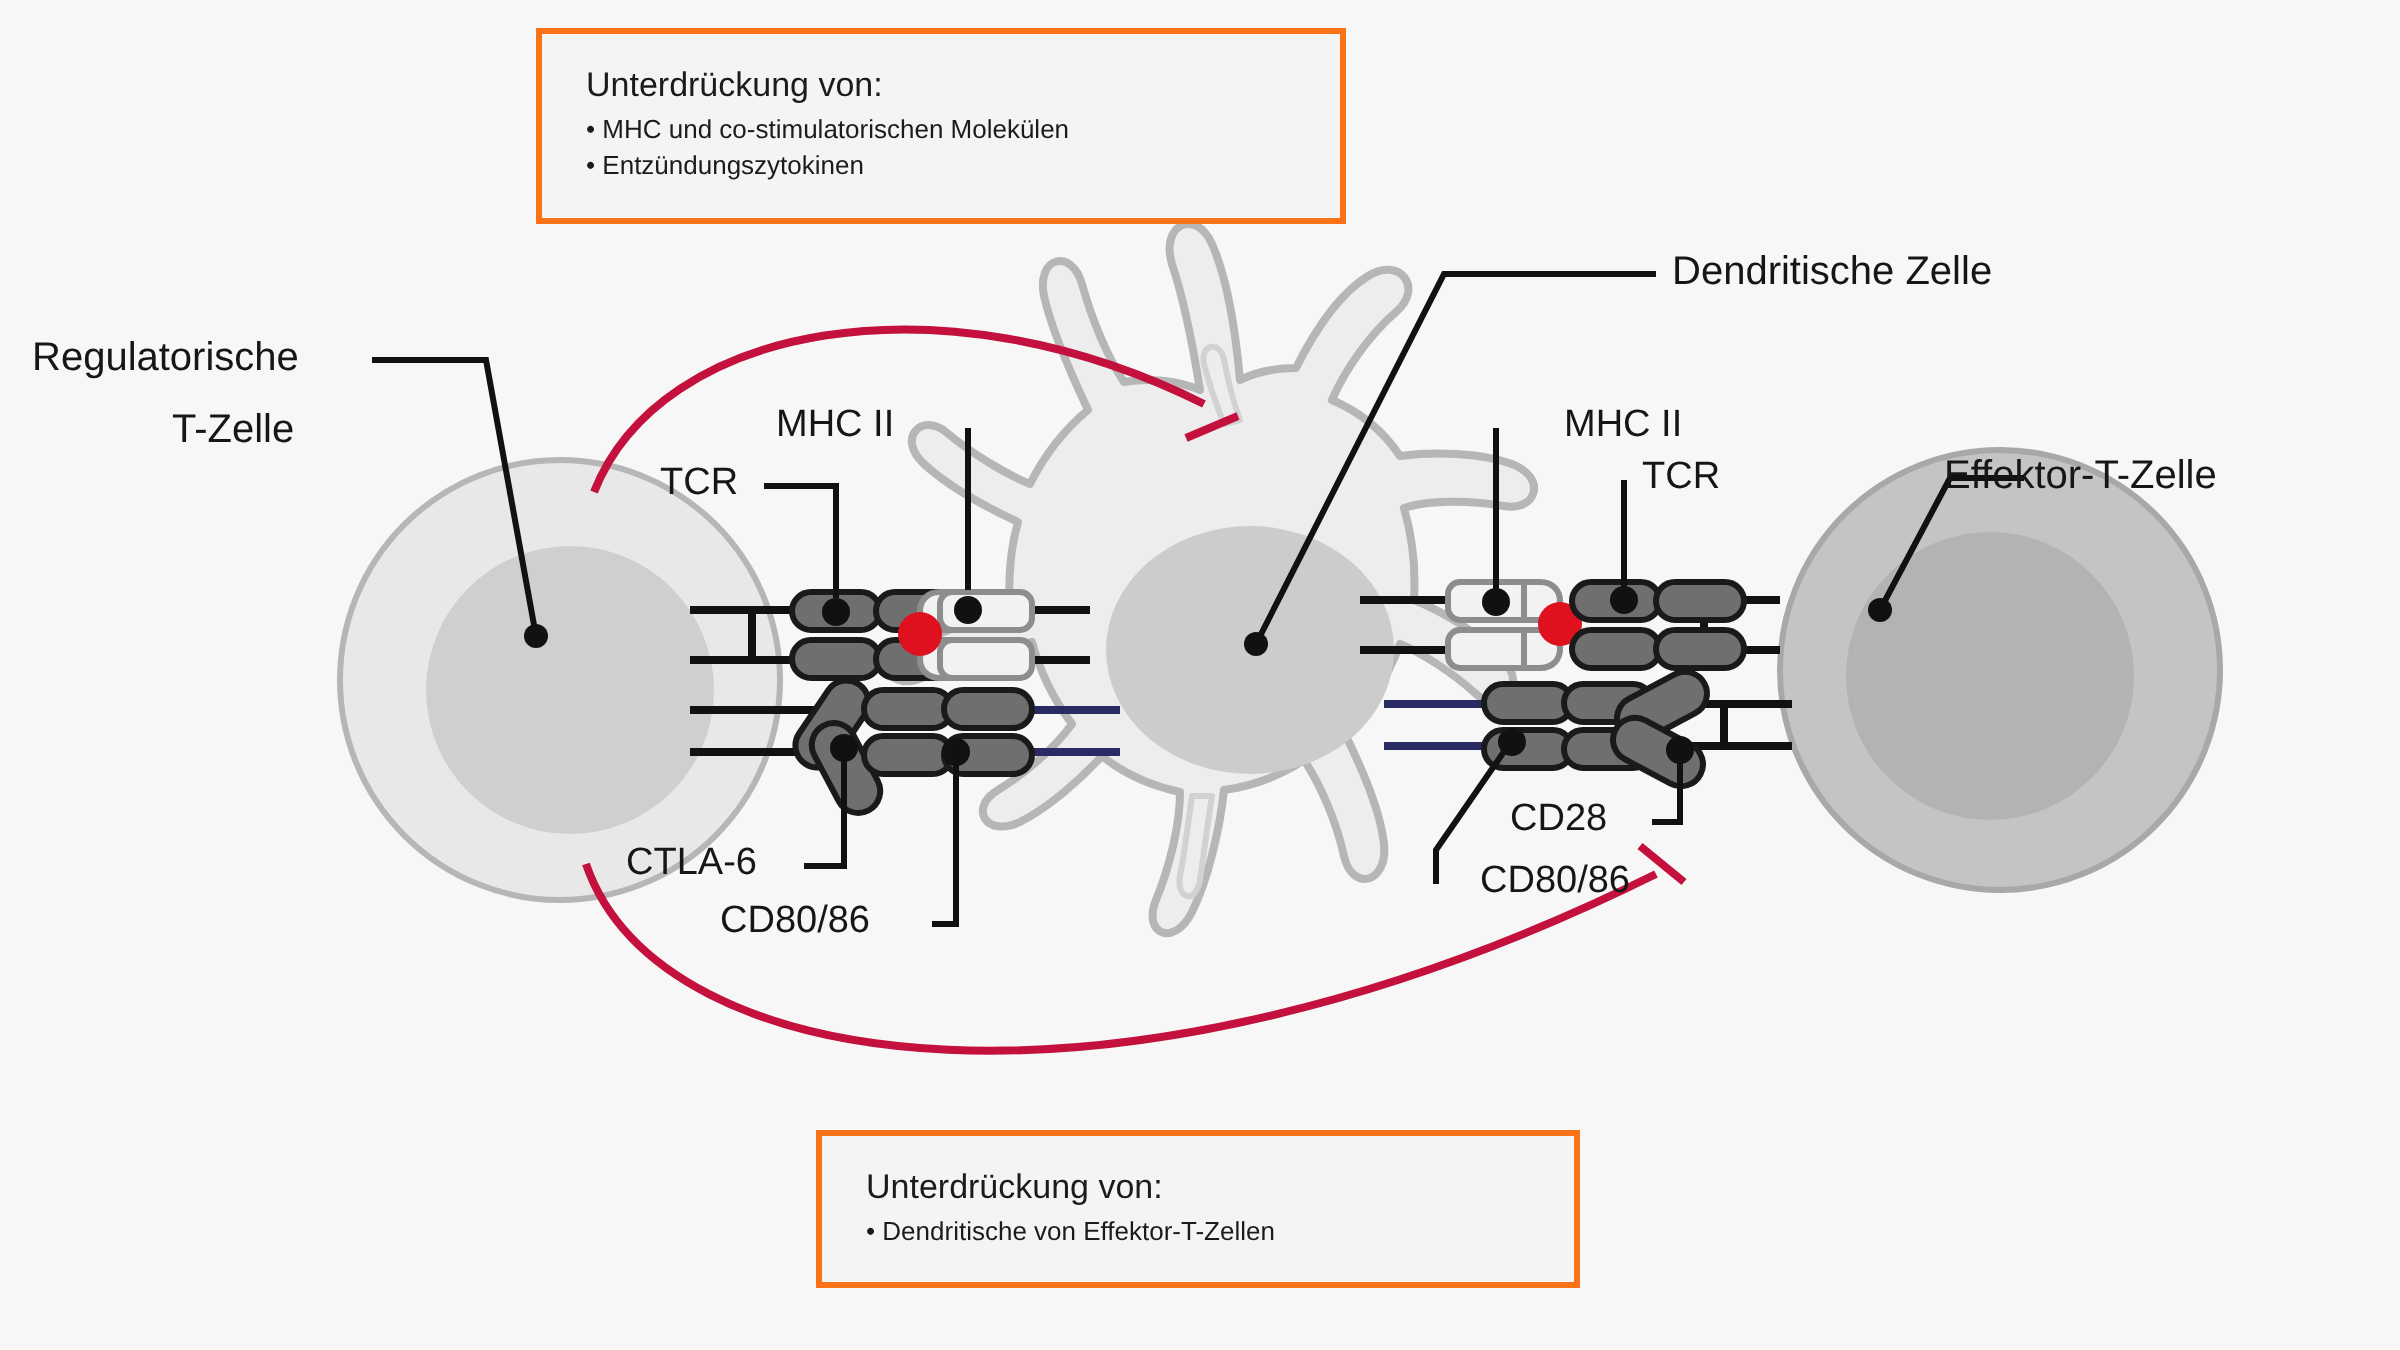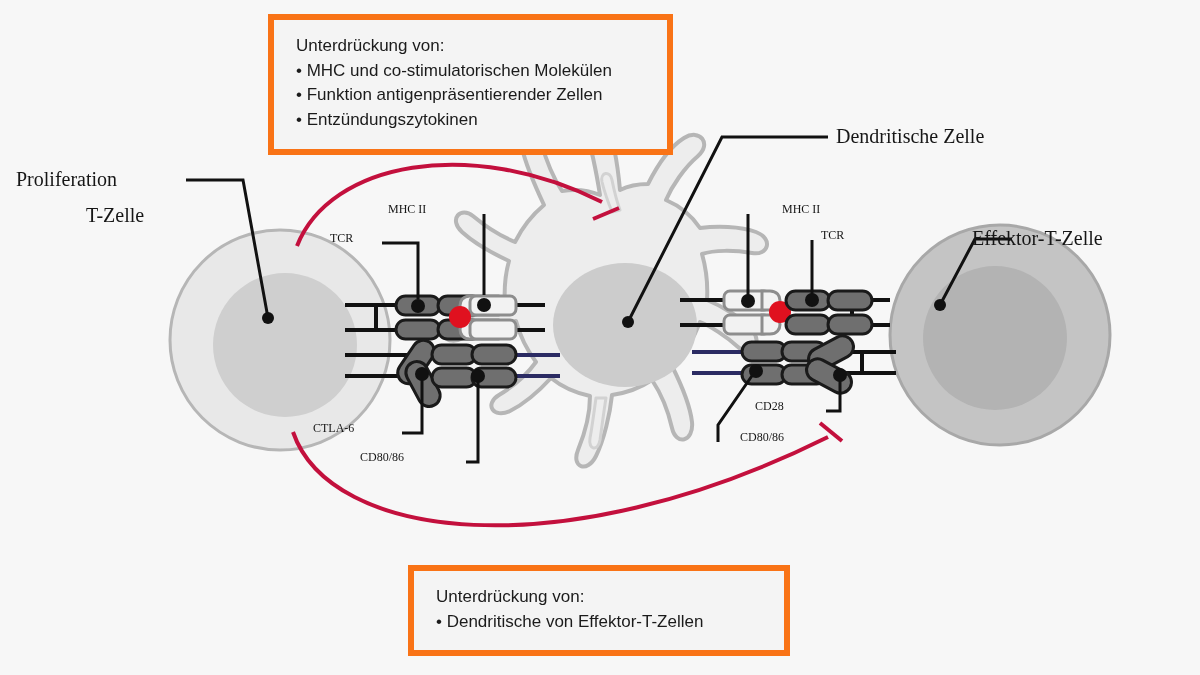--- a/index.html
+++ b/index.html
@@ -20,51 +20,50 @@
   #scene {
     position: absolute;
     inset: 0;
     width: 1200px;
     height: 675px;
   }
   .callout {
     position: absolute;
     box-sizing: border-box;
     background: #f4f4f4;
-    border: 6px solid #f97316;
+    border: 3px solid #f97316;
     padding: 14px 20px 16px 22px;
     color: #1b1b1b;
     line-height: 1.45;
   }
   .callout .c-title {
     font-size: 17px;
     white-space: nowrap;
   }
   .callout .c-item {
-    font-size: 17px;
+    font-size: 13px;
     white-space: nowrap;
   }
   #callout-top {
     left: 268px;
     top: 14px;
     width: 405px;
   }
   #callout-bottom {
     left: 408px;
     top: 565px;
     width: 382px;
   }
   .lbl {
     position: absolute;
     font-size: 20px;
     color: #161616;
     white-space: nowrap;
-    font-family: Liberation Serif, serif;
-  }
-  .lbl.sm { font-size: 12px; }
+  }
+  .lbl.sm { font-size: 19px; }
 </style>
 </head>
 <body>
 
 <div id="stage">
 
   <svg id="scene" viewBox="0 0 1200 675">
     <defs>
       <clipPath id="clipTregRight">
         <rect x="180" y="180" width="230" height="300"></rect>
@@ -241,30 +240,29 @@
       <path d="M 297 246 C 330 162 470 136 602 202"></path>
       <line x1="593" y1="219" x2="619" y2="208"></line>
       <path d="M 293 432 C 330 540 560 570 828 437"></path>
       <line x1="820" y1="423" x2="842" y2="441"></line>
     </g>
   </svg>
 
   <div class="callout" id="callout-top">
     <div class="c-title">Unterdrückung von:</div>
     <div class="c-item">• MHC und co-stimulatorischen Molekülen</div>
-    <div class="c-item">• Funktion antigenpräsentierender Zellen</div>
     <div class="c-item">• Entzündungszytokinen</div>
   </div>
 
   <div class="callout" id="callout-bottom">
     <div class="c-title">Unterdrückung von:</div>
     <div class="c-item">• Dendritische von Effektor-T-Zellen</div>
   </div>
 
-  <div class="lbl" style="left:16px; top:168px;">Proliferation</div>
+  <div class="lbl" style="left:16px; top:168px;">Regulatorische</div>
   <div class="lbl" style="left:86px; top:204px;">T-Zelle</div>
 
   <div class="lbl" style="left:836px; top:125px;">Dendritische Zelle</div>
 
   <div class="lbl" style="left:972px; top:227px;">Effektor-T-Zelle</div>
 
   <div class="lbl sm" style="left:330px; top:231px;">TCR</div>
   <div class="lbl sm" style="left:388px; top:202px;">MHC II</div>
   <div class="lbl sm" style="left:313px; top:421px;">CTLA-6</div>
   <div class="lbl sm" style="left:360px; top:450px;">CD80/86</div>

